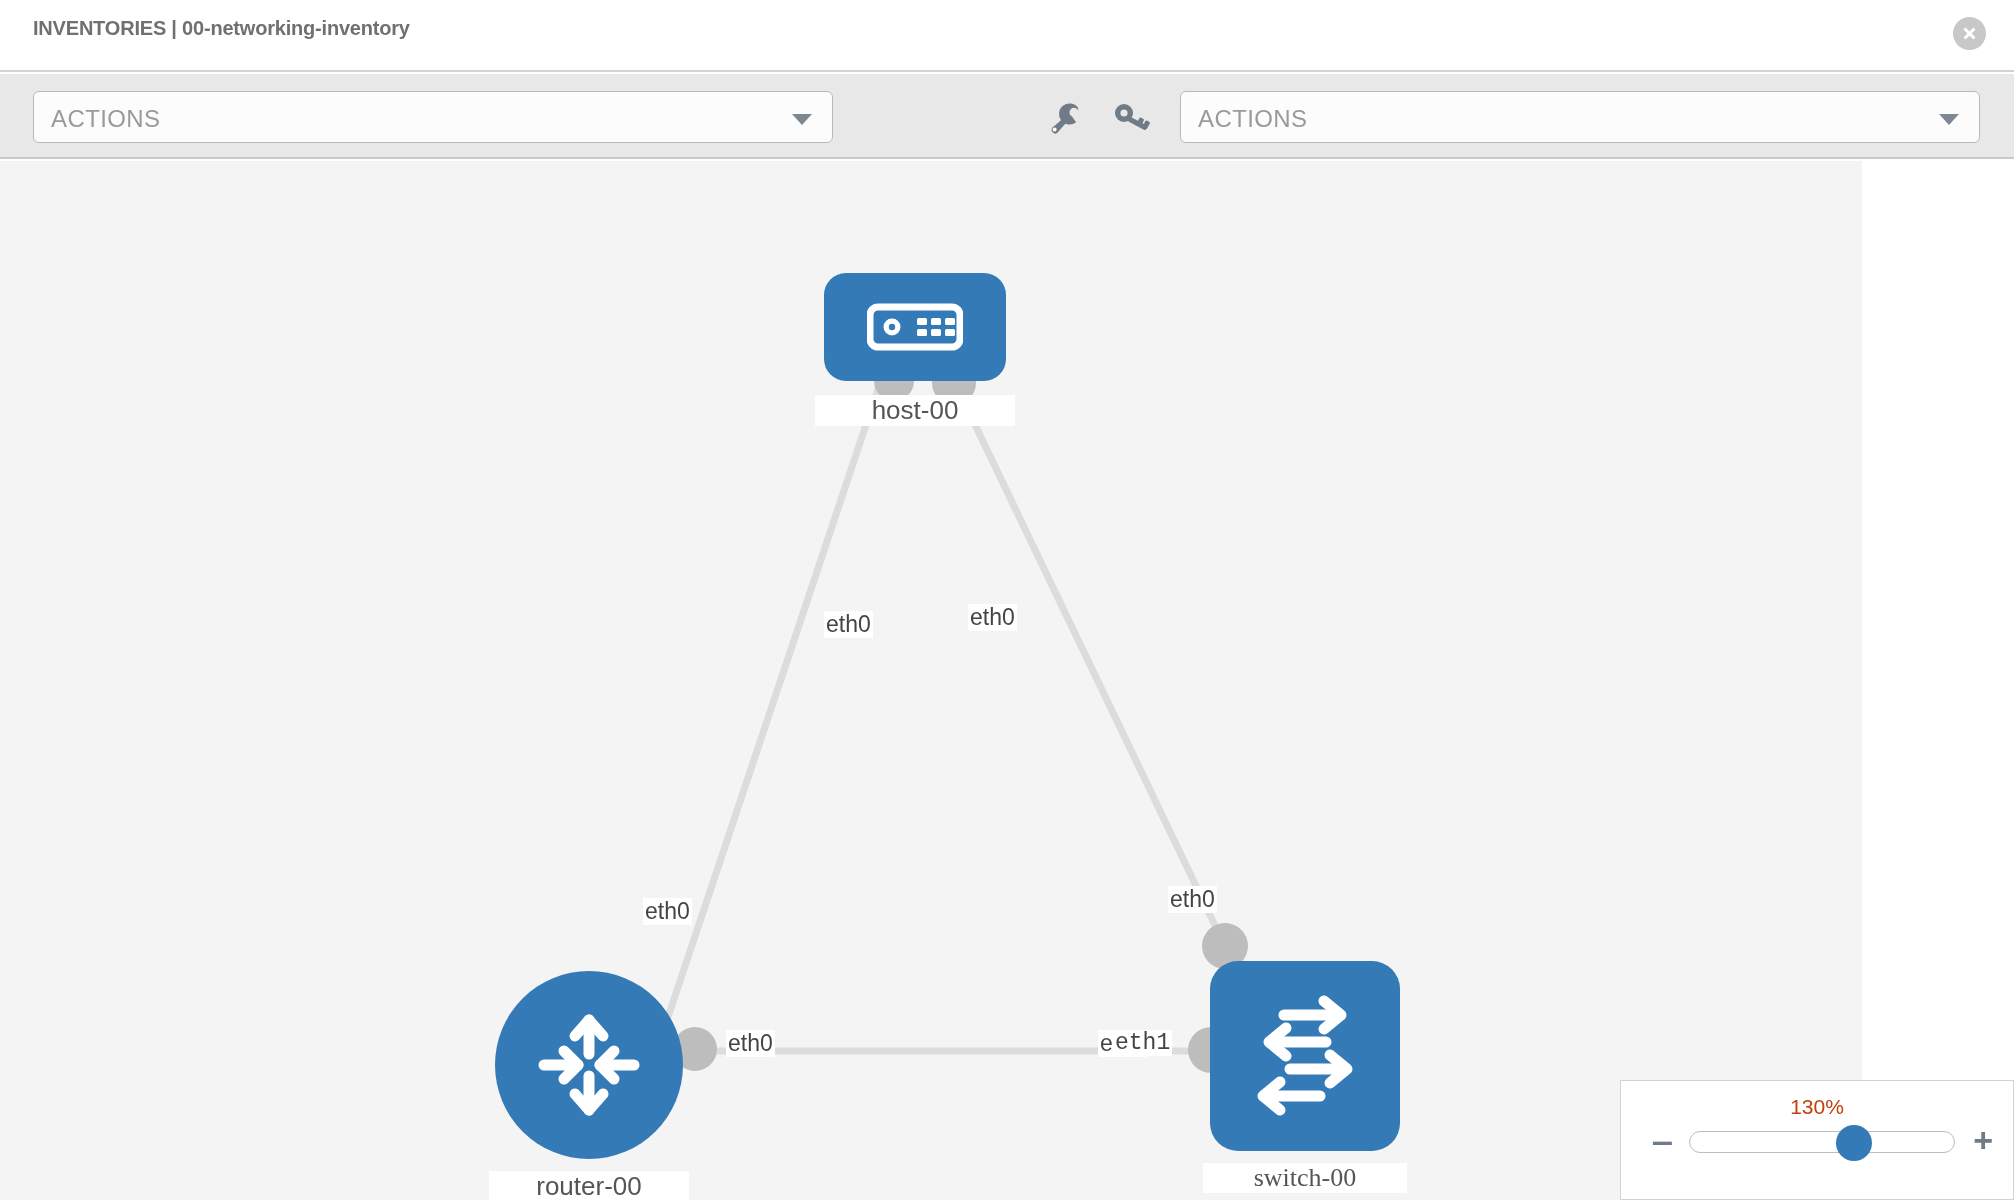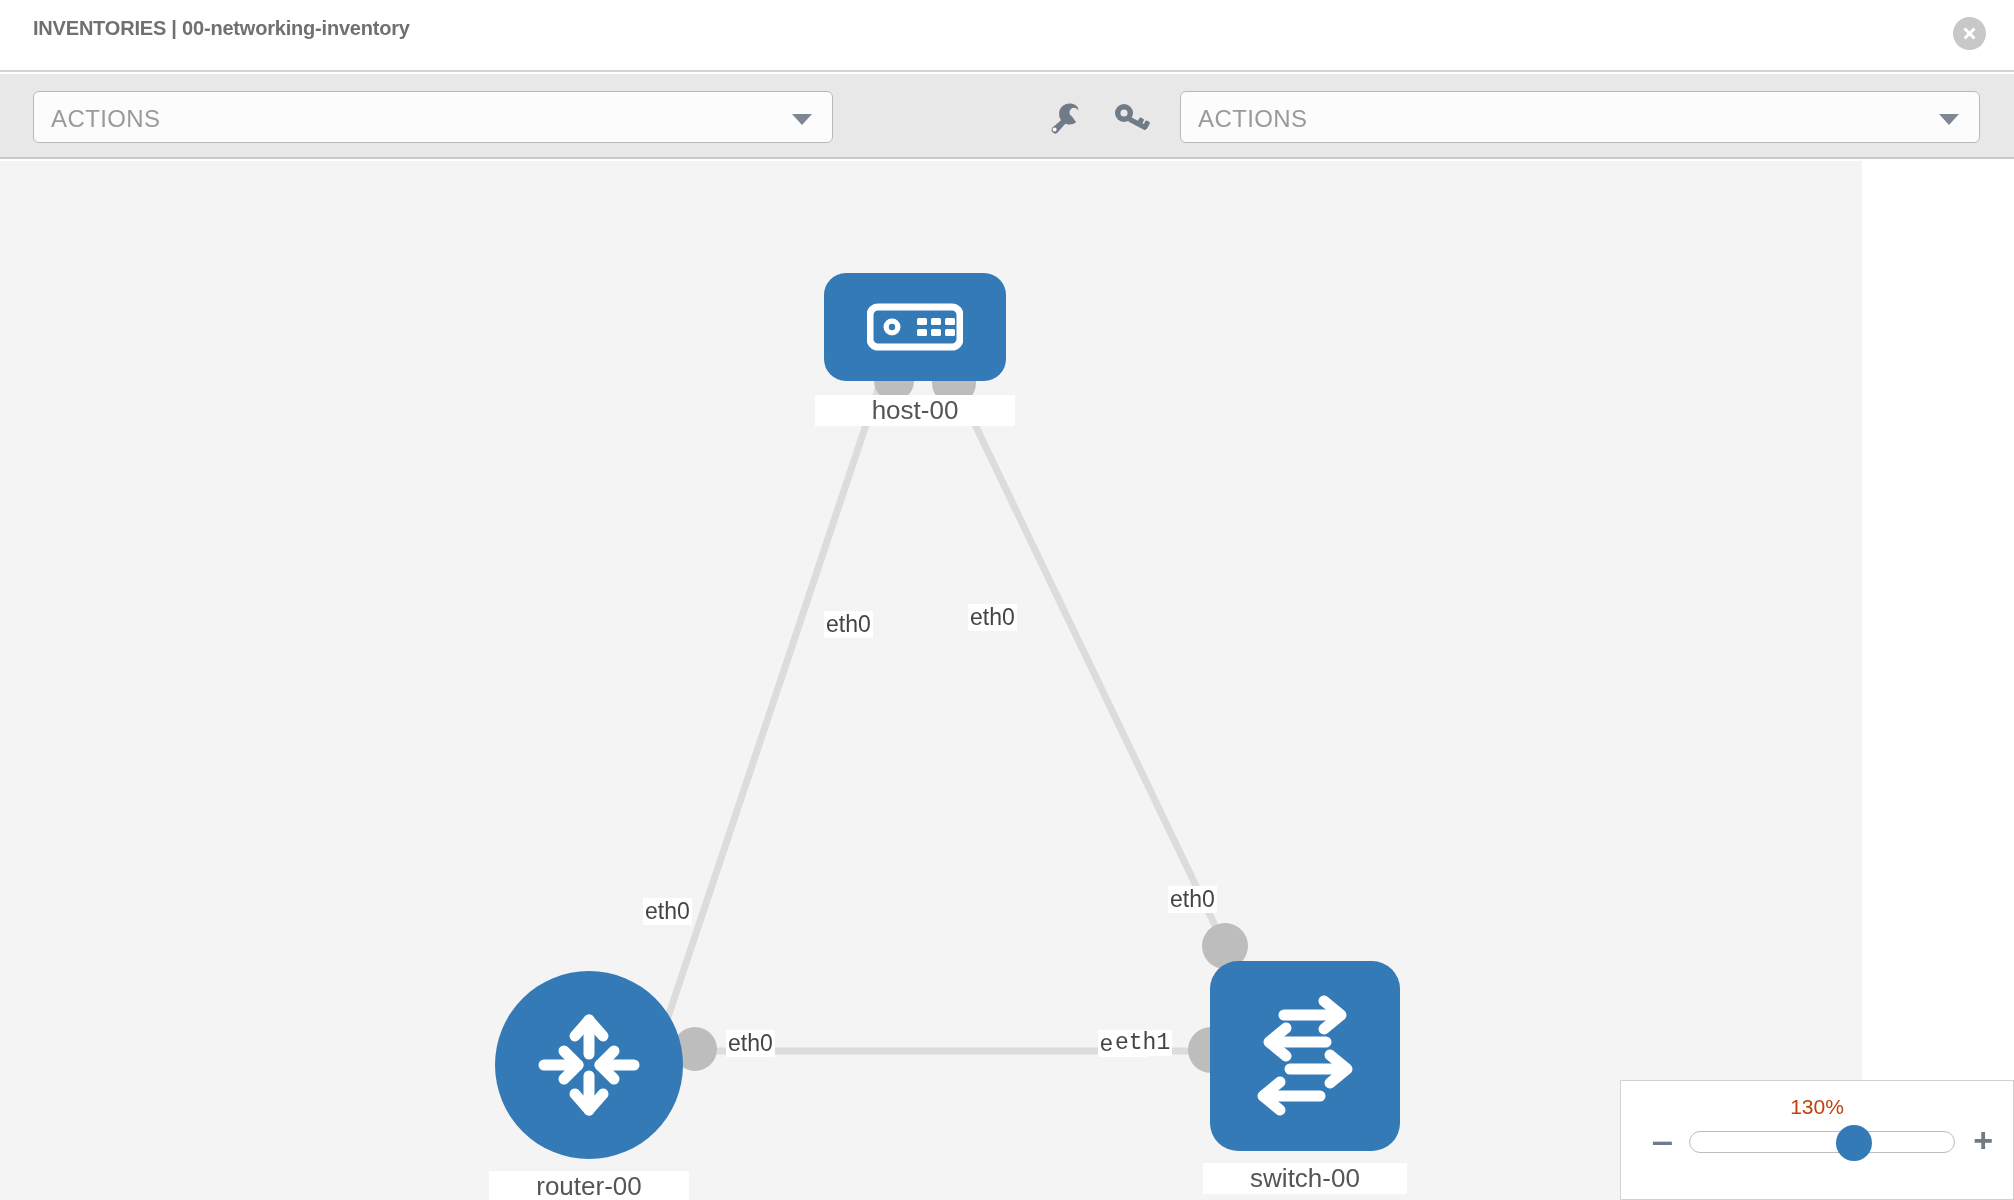--- a/index.html
+++ b/index.html
@@ -240,21 +240,21 @@
               <polyline points="82,8 99,22 82,36"></polyline>
               <line x1="84" y1="49" x2="28" y2="49"></line>
               <polyline points="44,35 27,49 44,63"></polyline>
               <line x1="48" y1="76" x2="104" y2="76"></line>
               <polyline points="88,62 105,76 88,90"></polyline>
               <line x1="78" y1="103" x2="22" y2="103"></line>
               <polyline points="38,89 21,103 38,117"></polyline>
             </g>
           </svg>
         </div>
-        <div class="node-label" style="left:-7px;top:202px;width:204px;">switch-00</div>
+        <div class="node-label" style="left:-7px;top:202px;width:204px;font-family:Liberation Serif, serif;">switch-00</div>
       </div>
 
       <div class="iface-label" style="left:824px;top:450px;">eth0</div>
       <div class="iface-label" style="left:968px;top:443px;">eth0</div>
       <div class="iface-label" style="left:643px;top:737px;">eth0</div>
       <div class="iface-label" style="left:1168px;top:725px;">eth0</div>
       <div class="iface-label" style="left:726px;top:869px;">eth0</div>
       <div class="iface-label" style="left:1098px;top:869px;">eth0</div>
       <div class="iface-label" style="left:1113px;top:869px;font-family:Liberation Mono, monospace;">eth1</div>
 

